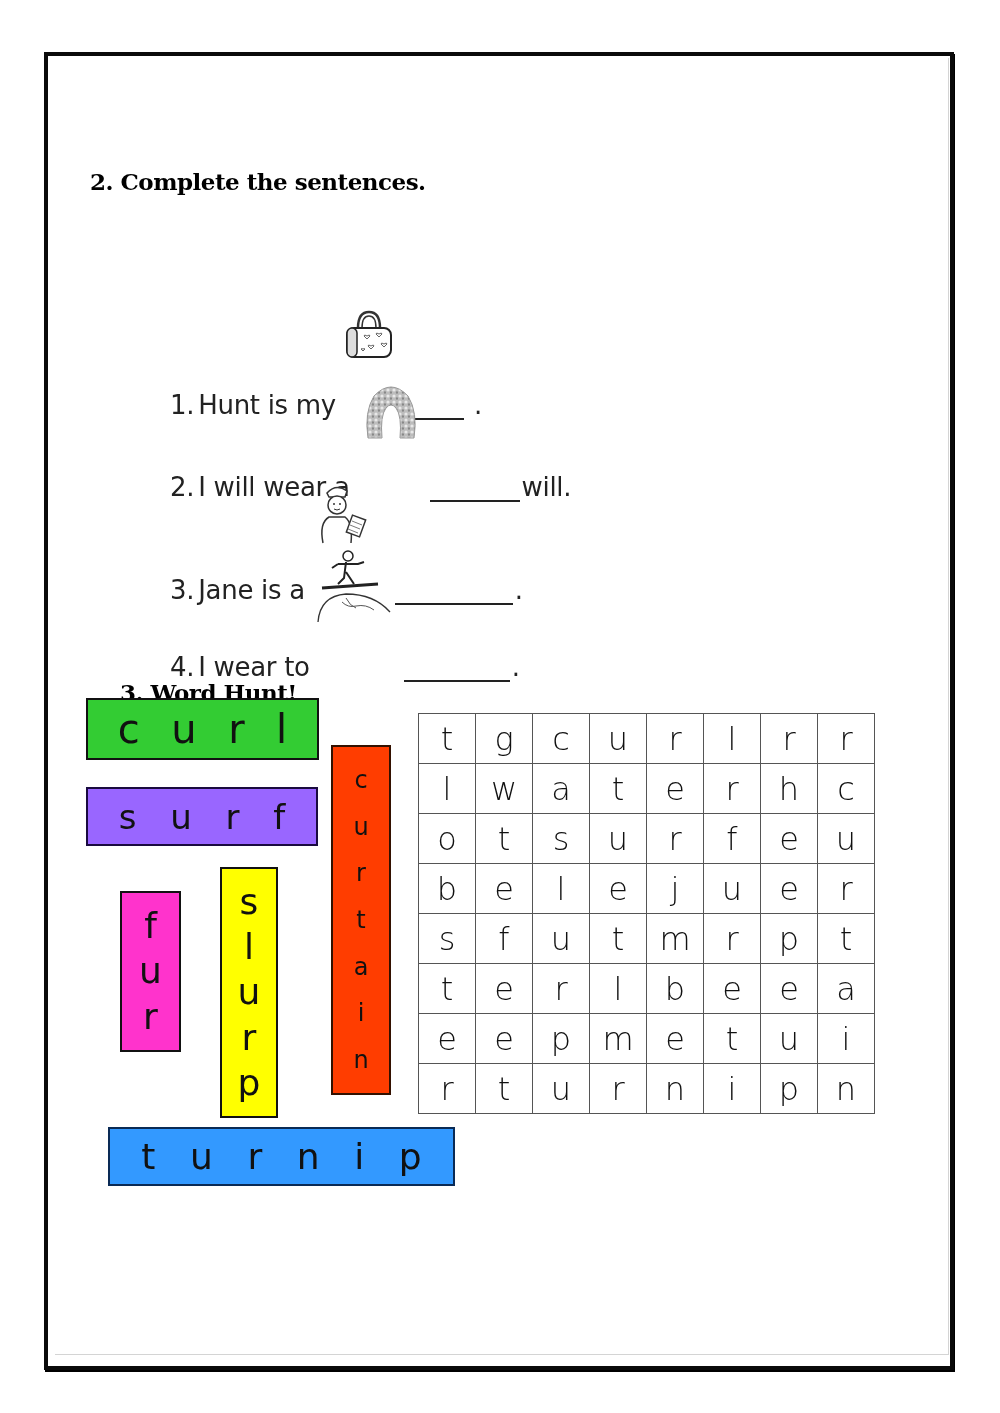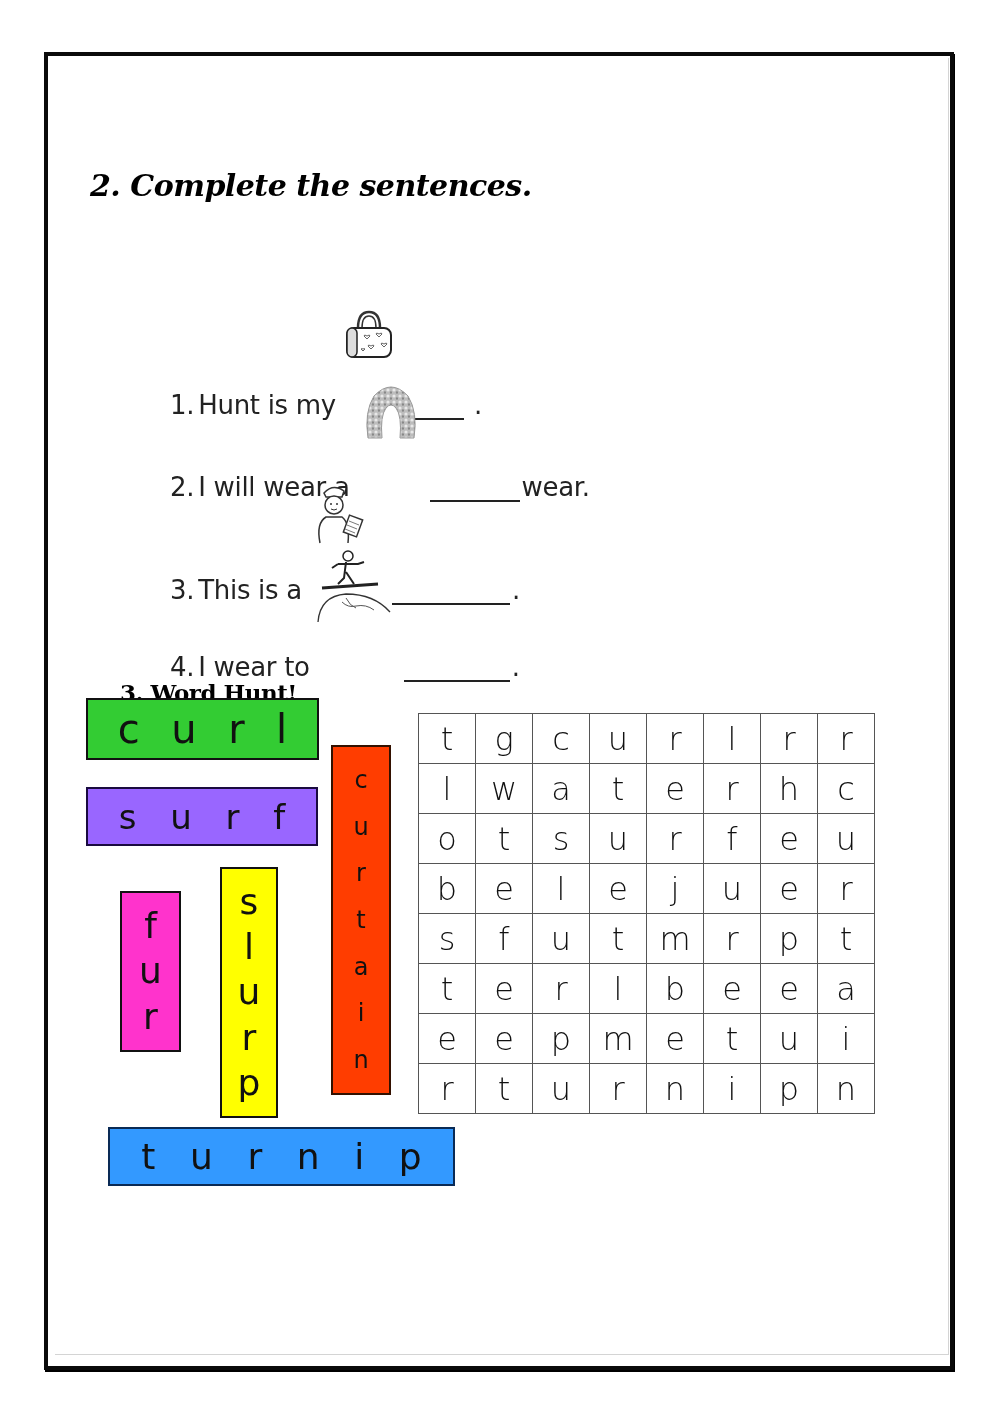--- a/index.html
+++ b/index.html
@@ -1,20 +1,20 @@
 <!DOCTYPE html>
 <html><head>
 <meta charset="utf-8">
 <style>
   html, body { margin: 0; padding: 0; background: #ffffff; }
   body { width: 1000px; height: 1413px; position: relative; overflow: hidden; font-family: "DejaVu Sans", sans-serif; color: #111; }
   .frame-outer { position: absolute; left: 44px; top: 52px; width: 902px; height: 1310px; border: 4px solid #0a0a0a; box-shadow: 1px 2px 0 #000; }
   .frame-inner { position: absolute; left: 55px; top: 58px; width: 893px; height: 1296px; border: 1px solid #d4d4d4; border-top: none; border-left: none; }
   .heading { position: absolute; font-family: "DejaVu Serif", serif; font-weight: bold; color: #000; letter-spacing: -0.5px; }
-  .h-complete { left: 90px; top: 168px; font-size: 30px; font-style: italic; }
+  .h-complete { left: 90px; top: 168px; font-size: 23px; }
   .h-hunt { left: 120px; top: 639px; font-size: 23px; margin-top: 40px; }
   .sentence { position: absolute; font-family: "DejaVu Sans", sans-serif; font-size: 26px; color: #222; display: flex; align-items: flex-end; white-space: pre; letter-spacing: -0.3px; }
   .sentence .num { margin-right: 4px; }
   .blank { display: inline-block; border-bottom: 2px solid #222; height: 22px; margin: 0 2px; }
   .pic { display: inline-block; position: relative; }
   .s1 { left: 170px; top: 248px; }
   .s2 { left: 170px; top: 322px; }
   .s3 { left: 170px; top: 423px; }
   .s4 { left: 170px; top: 490px; }
   .tile { position: absolute; border: 2px solid #111; box-sizing: border-box; display: flex; color: #111; font-family: "DejaVu Sans", sans-serif; }
@@ -70,26 +70,26 @@
         <pattern id="fluff" width="6" height="6" patternUnits="userSpaceOnUse">
           <rect width="6" height="6" fill="#bdbdbd"></rect>
           <circle cx="2" cy="2" r="1.6" fill="#e8e8e8"></circle>
           <circle cx="5" cy="4.5" r="1.2" fill="#888"></circle>
         </pattern>
       </defs>
       <path d="M6 56 Q2 30 12 14 Q29 -4 46 14 Q56 30 52 56 L38 56 Q40 34 34 26 Q29 20 24 26 Q18 34 20 56 Z" fill="url(#fluff)" stroke="#999" stroke-width="1"></path>
     </svg>
   </span>
   <span class="blank" style="width:90px;"></span>
-  <span>wear.</span>
+  <span>will.</span>
 </div>
 
 <div class="sentence s3">
   <span class="num">3.</span>
-  <span>This is a</span>
+  <span>Jane is a</span>
   <span class="pic" style="margin:0 22px 0 6px;">
     <svg width="60" height="62" viewBox="0 0 60 62">
       <path d="M16 10 Q25 0 36 8 L34 14 L18 14 Z" fill="#fff" stroke="#333" stroke-width="1.5"></path>
       <circle cx="26" cy="22" r="9" fill="#fff" stroke="#333" stroke-width="1.5"></circle>
       <circle cx="23" cy="21" r="1" fill="#333"></circle>
         <circle cx="29" cy="21" r="1" fill="#333"></circle>
       <path d="M23 26 q3 2 6 0" fill="none" stroke="#333" stroke-width="1"></path>
       <path d="M12 60 Q8 40 18 34 L34 34 Q42 40 40 60" fill="#fff" stroke="#333" stroke-width="1.5"></path>
       <rect x="38" y="34" width="14" height="18" transform="rotate(20 45 43)" fill="#fff" stroke="#333" stroke-width="1.5"></rect>
       <g stroke="#555" stroke-width="0.8">

